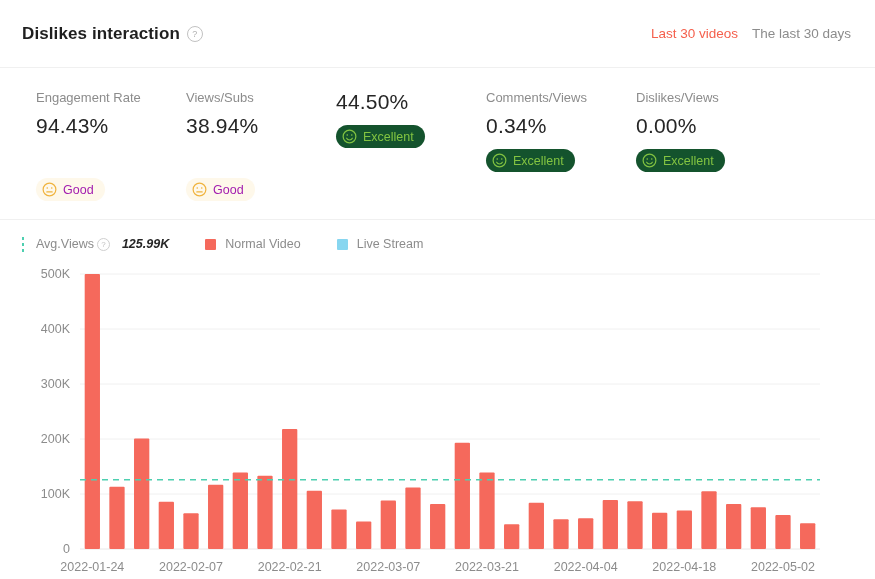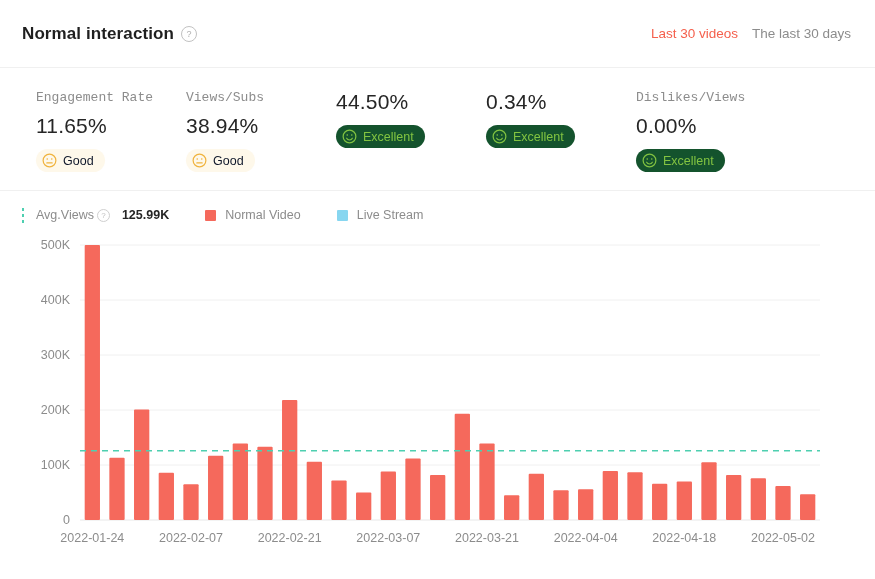--- a/index.html
+++ b/index.html
@@ -76,41 +76,41 @@
   }
   .metric {
     width: 150px;
     flex: 0 0 auto;
   }
   .metric-label {
     font-size: 13px;
     color: #8c8c8c;
     margin-bottom: 9px;
     white-space: nowrap;
-    font-family: Liberation Mono, monospace;
   }
   .metric-value {
     font-size: 21px;
     color: #262626;
     margin-bottom: 11px;
     letter-spacing: .2px;
   }
   .metric-badge {
     display: inline-flex;
     align-items: center;
     gap: 6px;
     height: 23px;
     padding: 0 11px 0 6px;
     border-radius: 12px;
     font-size: 12.5px;
     box-sizing: border-box;
   }
   .metric-badge.good {
     background: #fef8ea;
-    color: #0f172a;
+    color: #a21caf;
+    margin-top: 29px;
   }
   .metric-badge.excellent {
     background: #14532d;
     color: #82c341;
   }
   .face {
     width: 15px;
     height: 15px;
     flex: 0 0 auto;
   }
@@ -159,20 +159,21 @@
     line-height: 1;
     vertical-align: 1px;
     cursor: pointer;
   }
   .avg-value {
     font-size: 12.5px;
     font-weight: bold;
     color: #262626;
     margin-left: 12px;
     white-space: nowrap;
+    font-style: italic;
   }
   .legend-item {
     display: flex;
     align-items: center;
     gap: 9px;
     margin-left: 36px;
     cursor: pointer;
   }
   .legend-swatch {
     width: 11px;
@@ -196,34 +197,34 @@
     display: block;
   }
 </style>
 </head>
 <body>
 
 <div class="panel">
 
   <div class="panel-header">
     <div class="panel-title">
-      <span>Normal interaction</span><span class="help-icon">?</span>
+      <span>Dislikes interaction</span><span class="help-icon">?</span>
     </div>
     <div class="header-spacer"></div>
     <div class="range-tabs">
       <div class="range-tab active">Last 30 videos</div>
       <div class="range-tab">The last 30 days</div>
     </div>
   </div>
 
   <div class="metrics">
 
     <div class="metric">
       <div class="metric-label">Engagement Rate</div>
-      <div class="metric-value">11.65%</div>
+      <div class="metric-value">94.43%</div>
       <div class="metric-badge good">
         <svg class="face" viewBox="0 0 20 20">
           <circle cx="10" cy="10" r="8.5" fill="none" stroke="#f0b33d" stroke-width="1.6"></circle>
           <circle cx="7" cy="8" r="1.1" fill="#f0b33d"></circle>
           <circle cx="13" cy="8" r="1.1" fill="#f0b33d"></circle>
           <line x1="6.4" y1="13.2" x2="13.6" y2="13.2" stroke="#f0b33d" stroke-width="1.5" stroke-linecap="round"></line>
         </svg>
         <span>Good</span>
       </div>
     </div>
@@ -249,20 +250,21 @@
           <circle cx="10" cy="10" r="8.5" fill="none" stroke="#82c341" stroke-width="1.6"></circle>
           <circle cx="7" cy="8" r="1.1" fill="#82c341"></circle>
           <circle cx="13" cy="8" r="1.1" fill="#82c341"></circle>
           <path d="M6.2 12.2 A4.2 4.2 0 0 0 13.8 12.2" fill="none" stroke="#82c341" stroke-width="1.5" stroke-linecap="round"></path>
         </svg>
         <span>Excellent</span>
       </div>
     </div>
 
     <div class="metric">
+      <div class="metric-label">Comments/Views</div>
       <div class="metric-value">0.34%</div>
       <div class="metric-badge excellent">
         <svg class="face" viewBox="0 0 20 20">
           <circle cx="10" cy="10" r="8.5" fill="none" stroke="#82c341" stroke-width="1.6"></circle>
           <circle cx="7" cy="8" r="1.1" fill="#82c341"></circle>
           <circle cx="13" cy="8" r="1.1" fill="#82c341"></circle>
           <path d="M6.2 12.2 A4.2 4.2 0 0 0 13.8 12.2" fill="none" stroke="#82c341" stroke-width="1.5" stroke-linecap="round"></path>
         </svg>
         <span>Excellent</span>
       </div>

